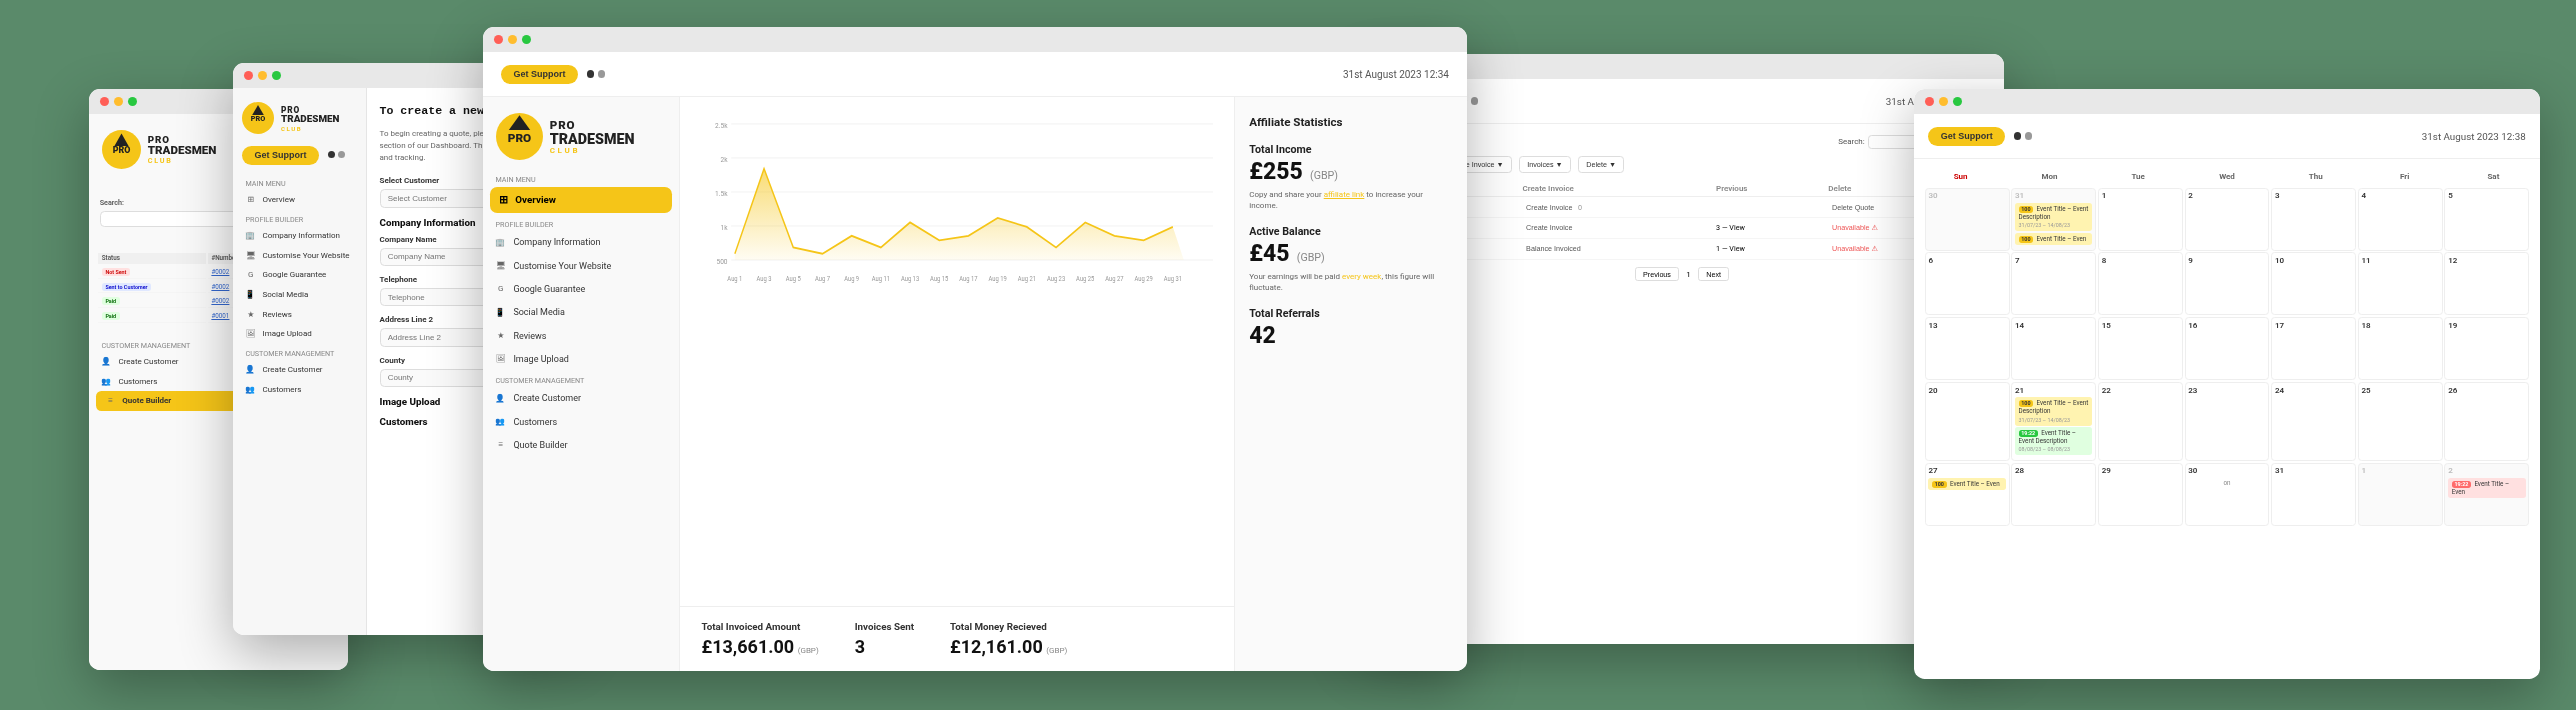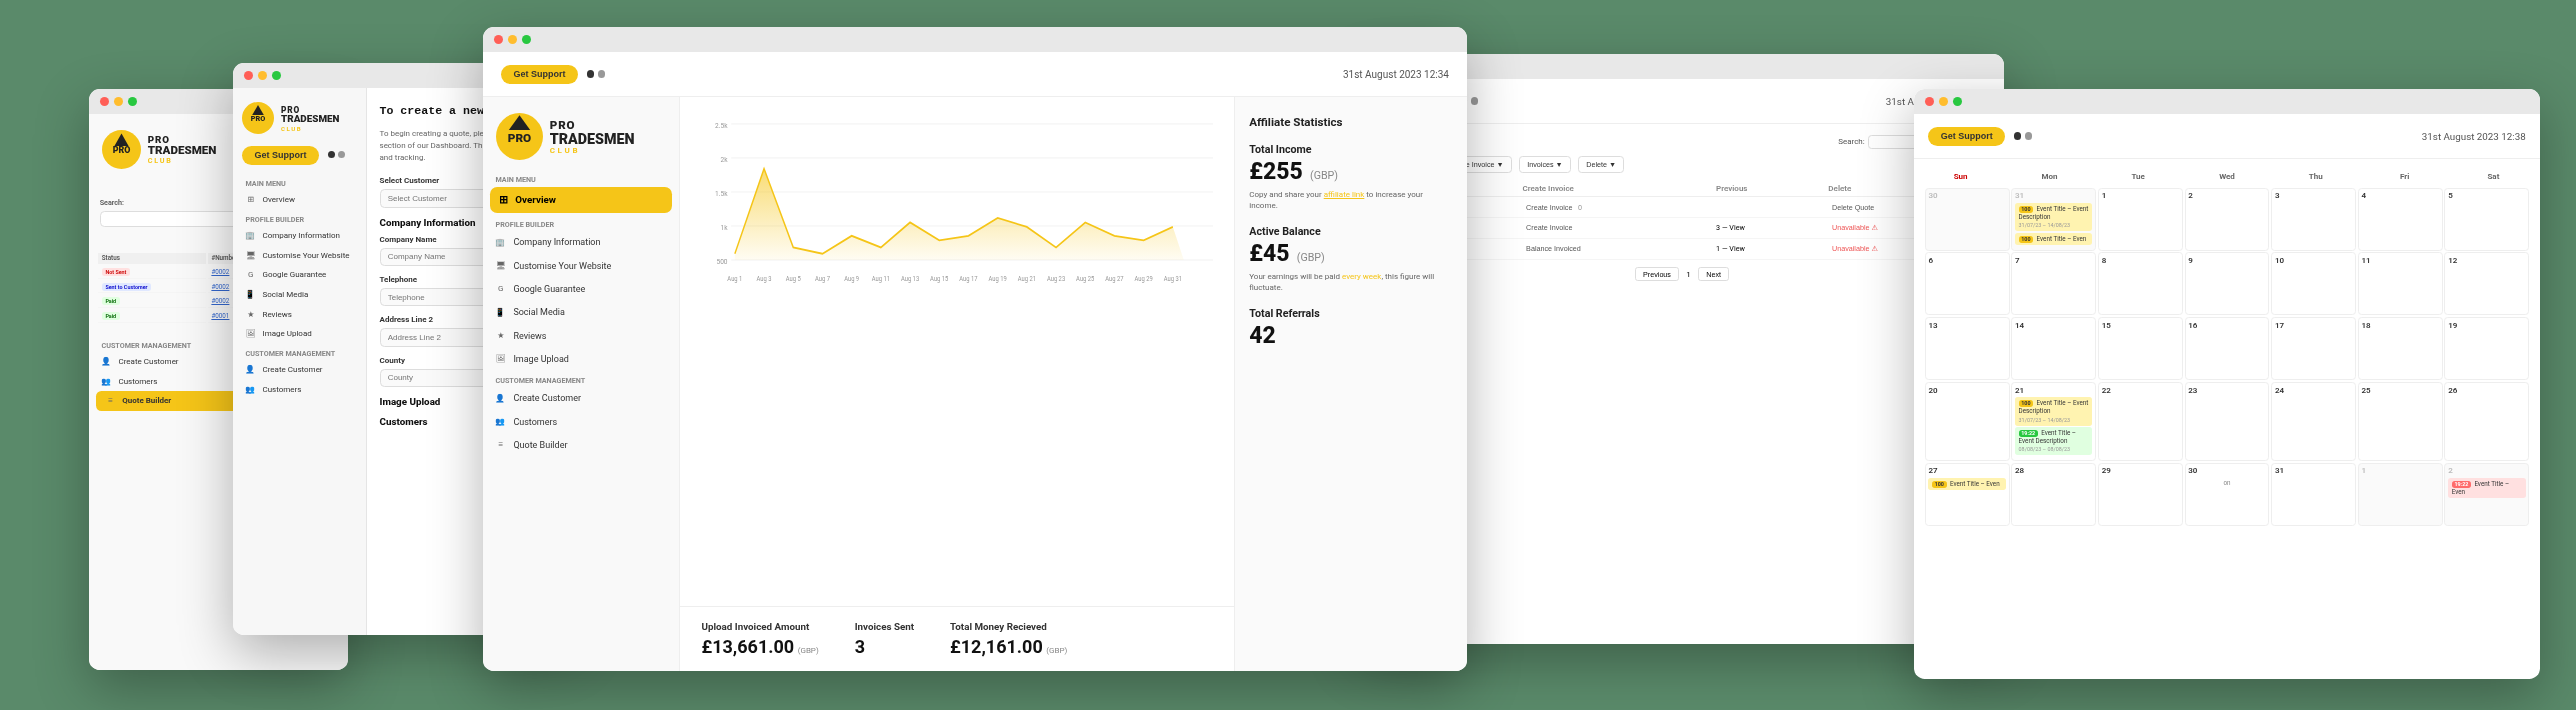--- a/index.html
+++ b/index.html
@@ -66,21 +66,21 @@
       gap: 7.2px;
     }
     .date-bar {
       text-align: right;
       padding: 3.6px 10.7px;
       font-size: 8px;
       color: #555;
     }
     .sidebar-section-label {
       font-size: 7.2px;
-      font-weight: 700;
+      font-weight: 400;
       color: #888;
       padding: 5.4px 12.5px 1.8px;
       text-transform: uppercase;
     }
     .sidebar-item {
       display: flex;
       align-items: center;
       padding: 4.5px 12.5px;
       gap: 6.3px;
       cursor: pointer;
@@ -870,21 +870,21 @@
             <text x="525" y="185" text-anchor="middle" font-size="8" fill="#999">Aug 25</text>
             <text x="565" y="185" text-anchor="middle" font-size="8" fill="#999">Aug 27</text>
             <text x="605" y="185" text-anchor="middle" font-size="8" fill="#999">Aug 29</text>
             <text x="645" y="185" text-anchor="middle" font-size="8" fill="#999">Aug 31</text>
           </svg>
         </div>
       </div>
 
       <div class="dash-stats-row">
         <div class="stat-block">
-          <h3>Upload Invoiced Amount</h3>
+          <h3>Total Invoiced Amount</h3>
           <div>
             <span class="stat-val">£13,661.00</span>
             <span class="stat-sub">(GBP)</span>
           </div>
         </div>
         <div class="stat-block">
           <h3>Invoices Sent</h3>
           <div class="stat-val">3</div>
         </div>
         <div class="stat-block">

